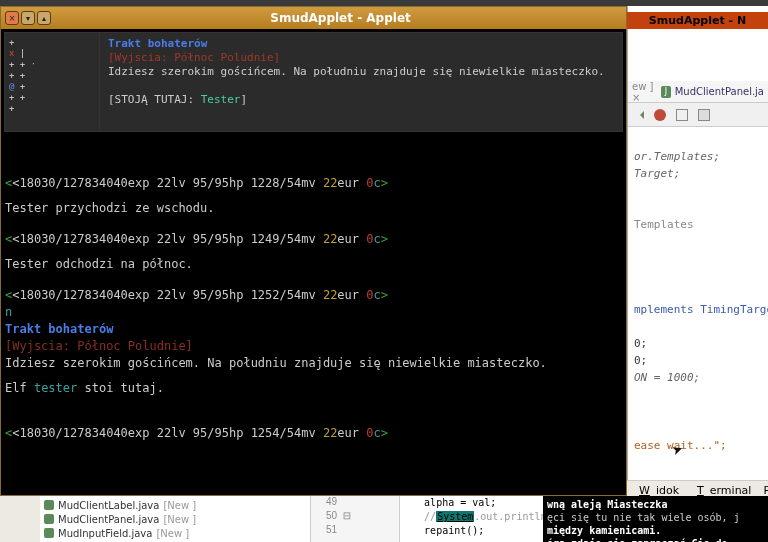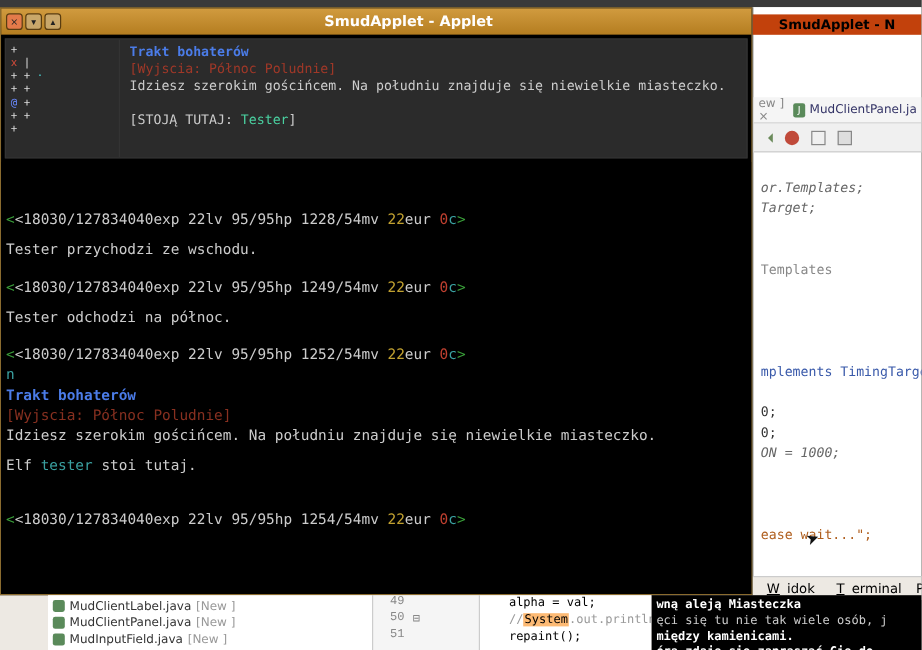--- a/index.html
+++ b/index.html
@@ -86,26 +86,26 @@
 .ide-code .id{color:#666;font-style:italic;}
 .ide-code .str{color:#b06020;}
 .ide-menu{position:absolute;bottom:42px;left:627px;width:141px;height:20px;background:#ede9e3;border-top:1px solid #ccc;display:flex;align-items:center;font-size:11px;}
 .ide-menu span{padding:0 6px;}
 .ide-menu .u{text-decoration:underline;}
 .file-list{position:absolute;bottom:0;left:40px;width:270px;height:46px;background:#fff;font-size:10px;padding:2px 4px;}
 .file-list .row{display:flex;align-items:center;height:14px;gap:4px;}
 .file-list .jico{width:10px;height:10px;background:#5a8a5a;border-radius:2px;}
 .file-list .nm{color:#333;}
 .file-list .new{color:#999;text-align:right;}
-.gutter{position:absolute;bottom:0;left:310px;width:90px;height:46px;background:#f5f5f5;border-left:1px solid #ccc;border-right:1px solid #ccc;font-family:Liberation Mono, monospace;font-size:10px;color:#888;}
+.gutter{position:absolute;bottom:0;left:310px;width:90px;height:46px;background:#f5f5f5;border-left:1px solid #ccc;border-right:1px solid #ccc;font-family:Liberation Sans, sans-serif;font-size:10px;color:#888;}
 .gutter .ln{display:flex;height:14px;}
 .gutter .num{width:30px;text-align:right;padding-right:4px;}
 .gutter .mark{width:12px;text-align:center;}
 .code-snip{position:absolute;bottom:0;left:400px;width:143px;height:46px;background:#fff;font-family:monospace;font-size:10px;line-height:14px;white-space:pre;overflow:hidden;}
-.code-snip .hl{background:#fdba74;padding:0 1px;}
+.code-snip .hl{background:#0f766e;padding:0 1px;text-decoration:underline;}
 .code-snip .cm{color:#999;}
 .bottom-term{position:absolute;bottom:0;left:543px;width:225px;height:46px;background:#000;color:#ccc;font-family:monospace;font-size:10px;line-height:13px;padding:2px 4px;overflow:hidden;}
 .bottom-term b{color:#fff;font-weight:bold;}
 .cursor-arrow{position:absolute;left:672px;top:442px;font-size:13px;color:#111;pointer-events:none;transform:rotate(-20deg);}
 </style>
 </head>
 <body>
 
 <div class="top-panel"></div>
 

